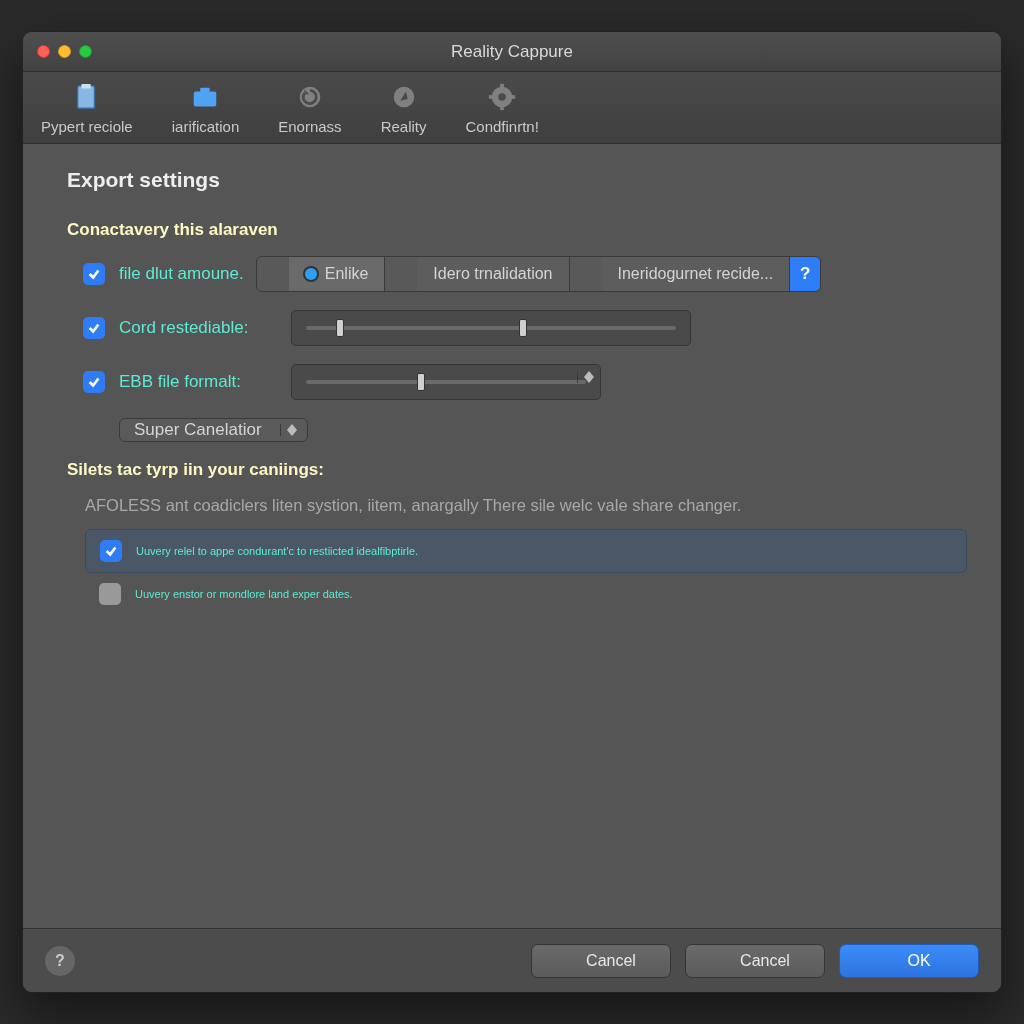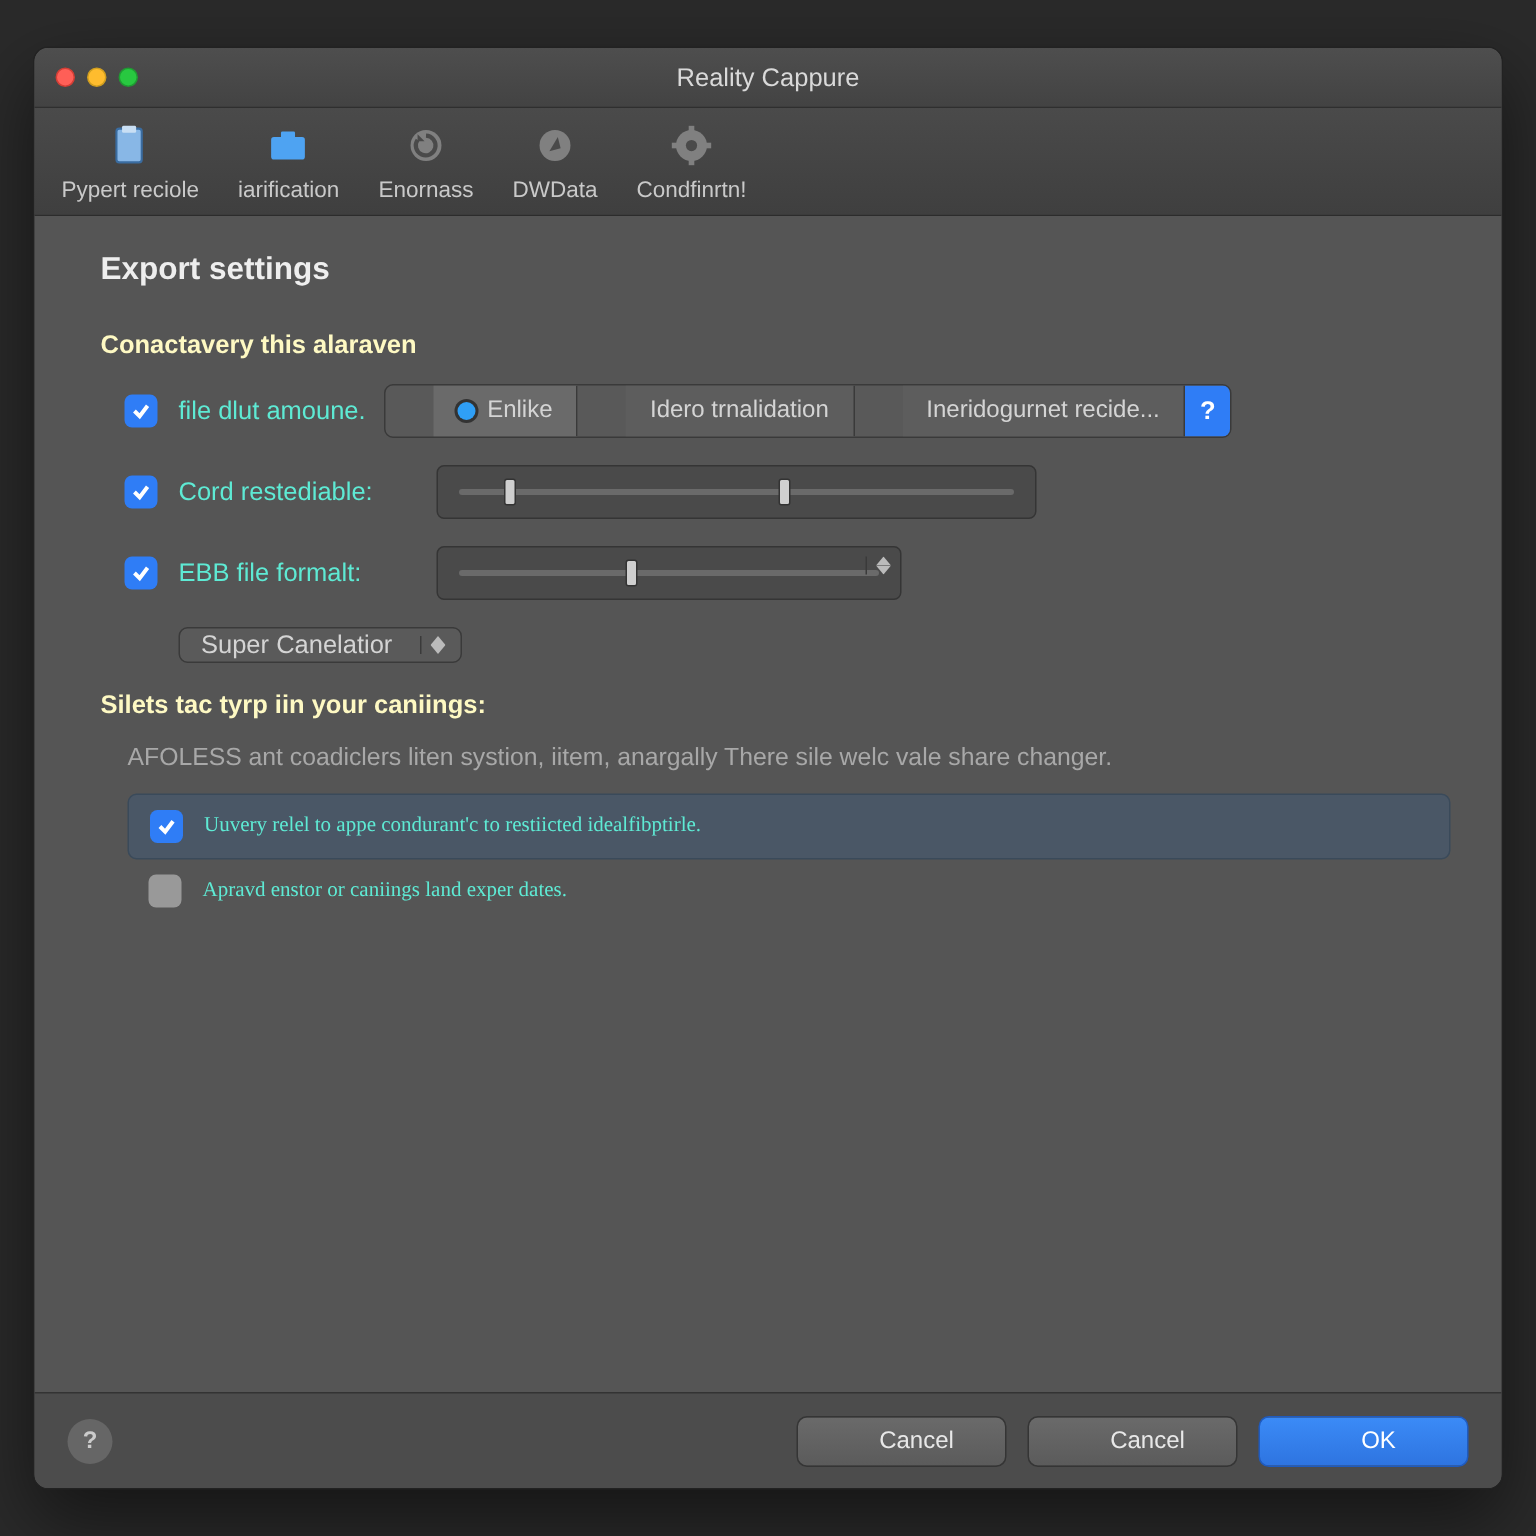--- a/index.html
+++ b/index.html
@@ -30,21 +30,21 @@
 .t-close { background: #ff5f57; border:1px solid #d43e35;}
 .t-min { background: #febc2e; border:1px solid #d09e1f;}
 .t-max { background: #28c840; border:1px solid #1f9b32;}
 .titlebar .title {
   flex:1; text-align:center; color:#d9d9d9; font-size:17px; font-weight:500;
 }
 
 .toolbar {
   background: linear-gradient(#4a4a4a,#3f3f3f);
   padding: 10px 18px 8px 18px;
-  display:flex; gap: 26px;
+  display:flex; gap: 39px;
   border-bottom: 1px solid #2c2c2c;
 }
 .tool-item {
   display:flex; flex-direction:column; align-items:center; gap:6px;
   color:#c9c9c9; font-size:15px; cursor:pointer;
 }
 .tool-icon {
   width:34px; height:30px; display:flex; align-items:center; justify-content:center;
 }
 .tool-icon svg { width:30px; height:30px; }
@@ -97,21 +97,21 @@
 .stepper {
   display:flex; flex-direction:column; margin-left:6px;
   border-left:1px solid #3a3a3a; padding-left:6px;
 }
 .stepper svg { width:10px; height:6px; fill:#bbb; }
 
 .section2 { }
 .desc { color:#a8a8a8; font-size:16.5px; margin:8px 0 14px 18px;}
 .chk-row { display:flex; align-items:center; padding:10px 14px; border-radius:6px;}
 .chk-row.hl { background:#4a5766; border:1px solid #3a4a5a;}
-.chk-row .lbl { font-size:14px;font-family:Liberation Serif, serif; }
+.chk-row .lbl { font-size:11px; }
 
 .footer {
   height:64px; background:#4c4c4c; border-top:1px solid #333;
   display:flex; align-items:center; padding:0 22px; gap:14px;
 }
 .help-circle {
   width:30px; height:30px; border-radius:50%; background:#666;
   display:flex;align-items:center;justify-content:center; color:#ccc; font-weight:700;
   cursor:pointer; margin-right:auto;
 }
@@ -165,21 +165,21 @@
       </span>
       <span>Enornass</span>
     </div>
     <div class="tool-item">
       <span class="tool-icon">
         <svg viewBox="0 0 32 32">
             <circle cx="16" cy="16" r="11" fill="#808080"></circle>
             <path d="M12 20 L18 10 L20 18 Z" fill="#4a4a4a"></path>
           </svg>
       </span>
-      <span>DWData</span>
+      <span>Reality</span>
     </div>
     <div class="tool-item">
       <span class="tool-icon">
         <svg viewBox="0 0 32 32">
             <circle cx="16" cy="16" r="11" fill="#808080"></circle>
             <circle cx="16" cy="16" r="4" fill="#4a4a4a"></circle>
             <g fill="#808080">
               <rect x="14" y="2" width="4" height="6"></rect>
               <rect x="14" y="24" width="4" height="6"></rect>
               <rect x="2" y="14" width="6" height="4"></rect>
@@ -275,21 +275,21 @@
         <div class="chk-row hl">
           <span class="chk">
               <svg viewBox="0 0 16 16">
                 <path d="M3 8 L7 12 L13 4"></path>
               </svg>
             </span>
           <span class="lbl">Uuvery relel to appe condurant'c to restiicted idealfibptirle.</span>
         </div>
         <div class="chk-row">
           <span class="chk off"></span>
-          <span class="lbl">Apravd enstor or caniings land exper dates.</span>
+          <span class="lbl">Uuvery enstor or mondlore land exper dates.</span>
         </div>
       </div>
     </div>
   </div>
 
   <div class="footer">
     <div class="help-circle">?</div>
     <div class="btn">Cancel</div>
     <div class="btn">Cancel</div>
     <div class="btn primary">OK</div>

